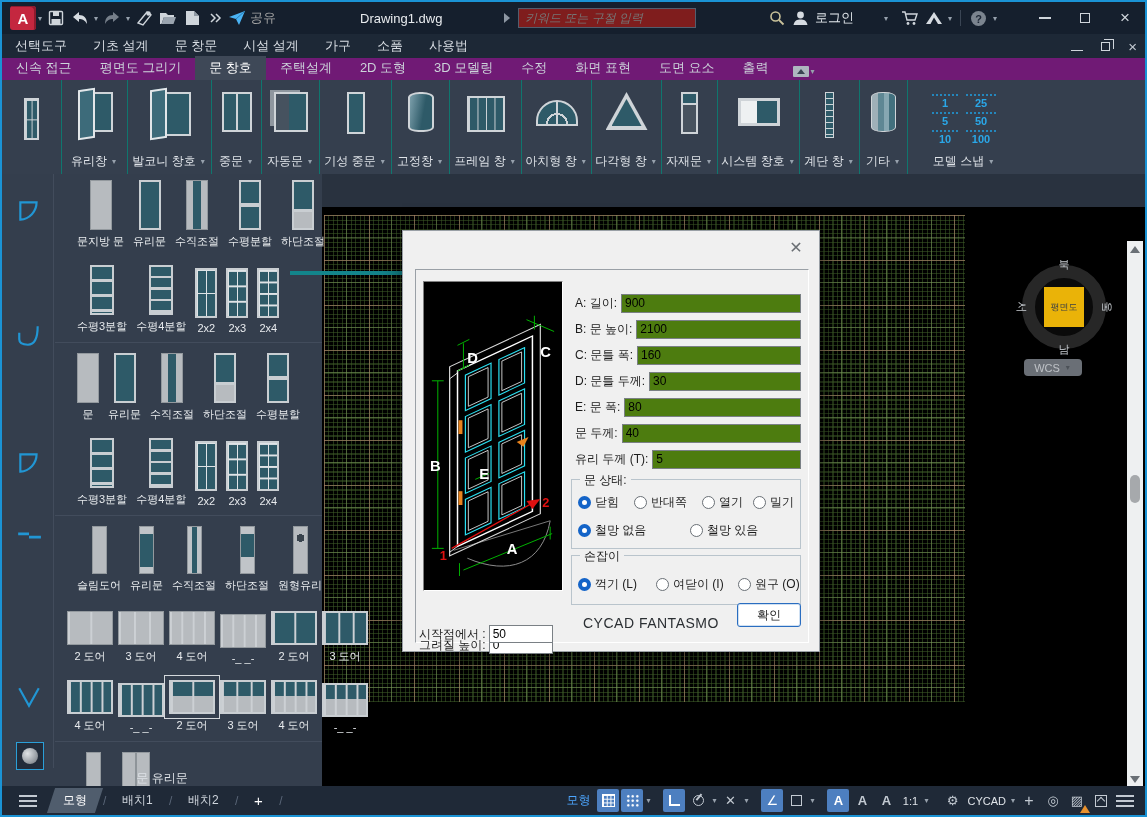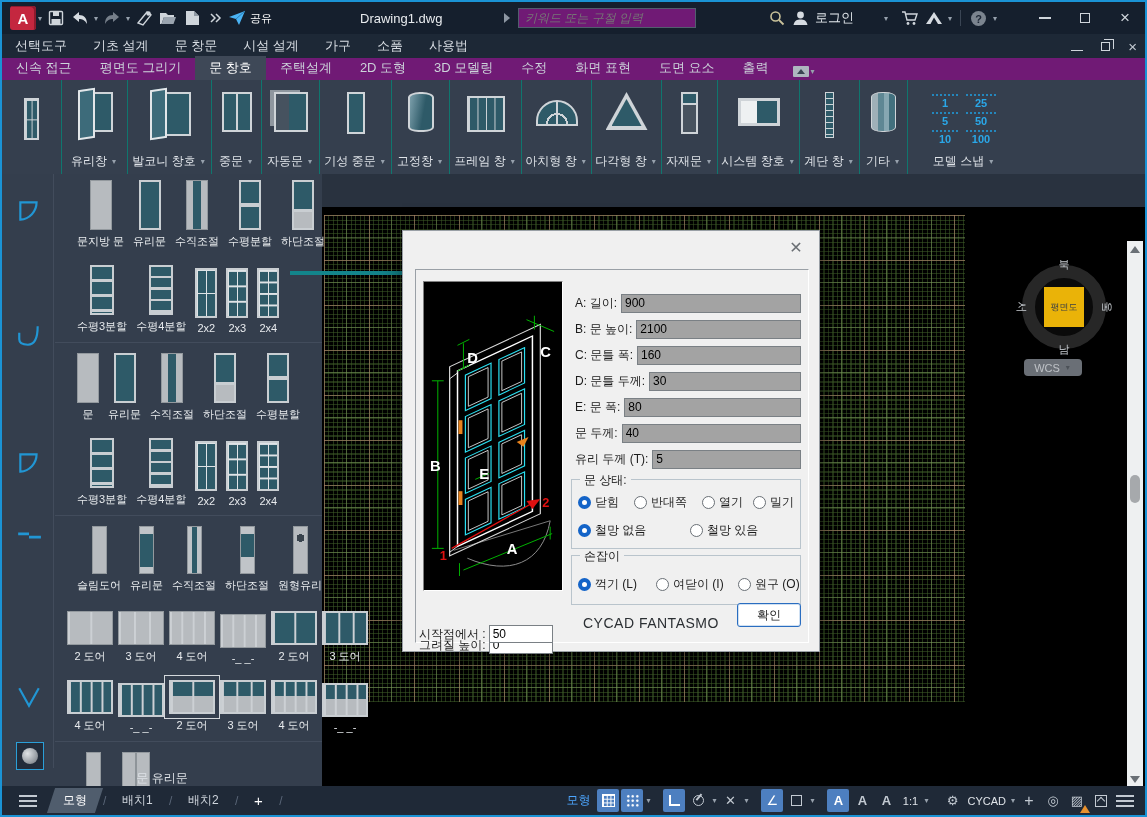--- a/index.html
+++ b/index.html
@@ -6,21 +6,21 @@
   *{box-sizing:border-box;}
   .window{position:relative;width:1147px;height:817px;background:#1b2534;border:2px solid #1a93d5;overflow:hidden;color:#dfe3e8;}
 
   
   .titlebar{position:absolute;left:0;top:0;right:0;height:32px;background:#151f2d;display:flex;align-items:center;}
   .tb-ic{display:flex;align-items:center;justify-content:center;height:26px;min-width:24px;color:#cfd5db;}
   .applogo{width:26px;height:24px;background:#c4273f;border-radius:3px;margin-left:8px;display:flex;align-items:center;justify-content:center;color:#fff;font-weight:bold;font-size:15px;box-shadow:-3px 2px 0 -1px #8e1b2e inset;}
   .caret{font-size:8px;color:#97a1ad;padding:0 2px;}
   .tb-title{position:absolute;left:358px;top:0;height:32px;display:flex;align-items:center;font-size:13px;color:#e8ebee;}
   .tb-play{position:absolute;left:502px;top:11px;width:0;height:0;border-left:6px solid #8d97a3;border-top:5px solid transparent;border-bottom:5px solid transparent;}
-  .tb-search{position:absolute;left:516px;top:6px;width:178px;height:20px;background:#701a75;border:1px solid #525e6e;color:#9aa4af;font-style:italic;font-size:12px;padding:0 6px;}
+  .tb-search{position:absolute;left:516px;top:6px;width:178px;height:20px;background:#7f1d1d;border:1px solid #525e6e;color:#9aa4af;font-style:italic;font-size:12px;padding:0 6px;}
   .tb-right{position:absolute;right:0;top:0;height:32px;display:flex;align-items:center;}
   .tb-sep{width:1px;height:16px;background:#3a4554;margin:0 6px;}
   .login{font-size:13px;color:#dfe4e9;margin:0 4px 0 2px;}
   .winbtn{width:40px;height:32px;display:flex;align-items:center;justify-content:center;color:#cfd5db;font-size:14px;}
   .wb-min{width:12px;height:1.5px;background:#cfd5db;display:inline-block;}
   .wb-max{width:10px;height:10px;border:1.5px solid #cfd5db;display:inline-block;}
   .wb-rest{width:9px;height:9px;border:1.2px solid #cfd5db;display:inline-block;position:relative;background:#1b2534;}
   .wb-rest::before{content:"";position:absolute;left:2px;top:-4px;width:9px;height:9px;border:1.2px solid #cfd5db;border-bottom:none;border-left:none;}
 
   
@@ -137,21 +137,21 @@
 
   
   .dialog{position:absolute;left:400px;top:228px;width:418px;height:422px;background:#f0f0f0;border:1px solid #9aa0a6;box-shadow:0 6px 22px rgba(0,0,0,.55);z-index:40;color:#1c1c1c;}
   .dlg-title{position:absolute;left:0;top:0;right:0;height:32px;display:flex;align-items:center;padding-left:16px;font-size:13px;color:#5a5f64;}
   .dlg-close{position:absolute;right:10px;top:4px;width:26px;height:24px;display:flex;align-items:center;justify-content:center;color:#6a6f74;font-size:16px;}
   .dlg-inner{position:absolute;left:12px;top:38px;width:394px;height:374px;border:1px solid;border-color:#9aa0a6 #fff #fff #9aa0a6;}
   .preview{position:absolute;left:20px;top:50px;width:140px;height:310px;background:#000;border:1px solid;border-color:#808080 #fff #fff #808080;}
   .fields{position:absolute;left:172px;top:62px;width:226px;}
   .frow{display:flex;align-items:center;height:20px;margin-bottom:6px;font-size:12px;}
   .frow label{white-space:nowrap;margin-right:4px;}
-  .frow input{flex:1;height:19px;border:1px solid #7a8085;background:#a3a3a3;font-size:12px;padding:0 3px;font-family:"Liberation Sans","DejaVu Sans",sans-serif;min-width:0;}
+  .frow input{flex:1;height:19px;border:1px solid #7a8085;background:#4d7c0f;font-size:12px;padding:0 3px;font-family:"Liberation Sans","DejaVu Sans",sans-serif;min-width:0;}
   .groupbox{position:absolute;left:168px;width:230px;border:1px solid #b9c4cc;}
   .gb-state{top:248px;height:70px;}
   .gb-handle{top:324px;height:50px;}
   .legend{position:absolute;left:8px;top:-8px;background:#f0f0f0;padding:0 4px;font-size:12px;color:#1c1c1c;}
   .radio{width:13px;height:13px;border-radius:50%;border:1px solid #6a7076;background:#fff;display:inline-block;vertical-align:-3px;margin-right:4px;}
   .radio.on{border:4px solid #1464c8;}
   .ropt{font-size:12px;white-space:nowrap;position:absolute;}
   .bfield{position:absolute;left:16px;width:148px;display:flex;align-items:center;font-size:12px;}
   .bfield label{white-space:nowrap;margin-right:3px;}
   .bfield input{width:64px;height:18px;border:1px solid #7a8085;font-size:12px;padding:0 3px;font-family:"Liberation Sans","DejaVu Sans",sans-serif;}
@@ -232,21 +232,21 @@
     <div class="tb-ic">
       <svg width="12" height="10" viewBox="0 0 12 10">
           <path d="M1 1 L5 5 L1 9 M6 1 L10 5 L6 9" fill="none" stroke="#cfd5db" stroke-width="1.5"></path>
         </svg>
     </div>
     <div class="tb-ic" style="gap:4px;">
       <svg width="18" height="16" viewBox="0 0 18 16">
           <path d="M1 7 L17 1 L11 15 L8 9 Z" fill="#4ab3f4"></path>
           <path d="M8 9 L17 1" stroke="#2a7fb8" stroke-width="1"></path>
         </svg>
-      <span style="font-size:11px;color:#ffffff;">공유</span>
+      <span style="font-size:13px;color:#a3a3a3;">공유</span>
     </div>
 
     <div class="tb-title">Drawing1.dwg</div>
     <div class="tb-play"></div>
     <input class="tb-search" placeholder="키워드 또는 구절 입력" style="">
 
     <div class="tb-right">
       <div class="tb-ic">
         <svg width="16" height="16" viewBox="0 0 16 16">
             <circle cx="6.5" cy="6.5" r="4.5" fill="none" stroke="#c9c29a" stroke-width="1.6"></circle>

